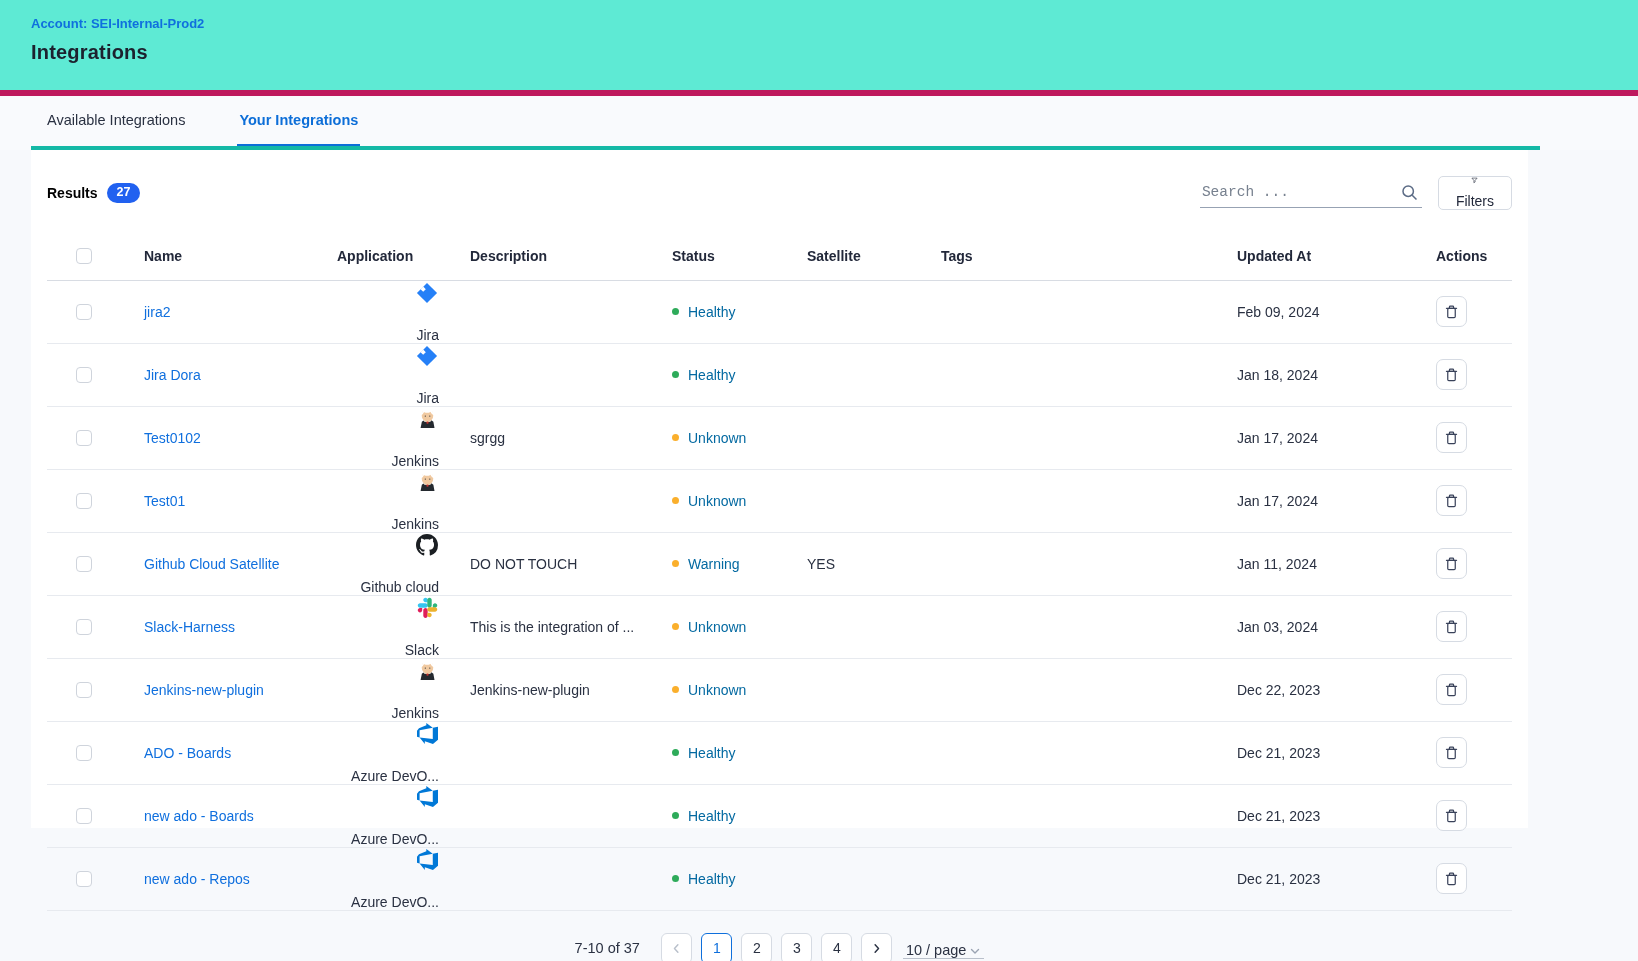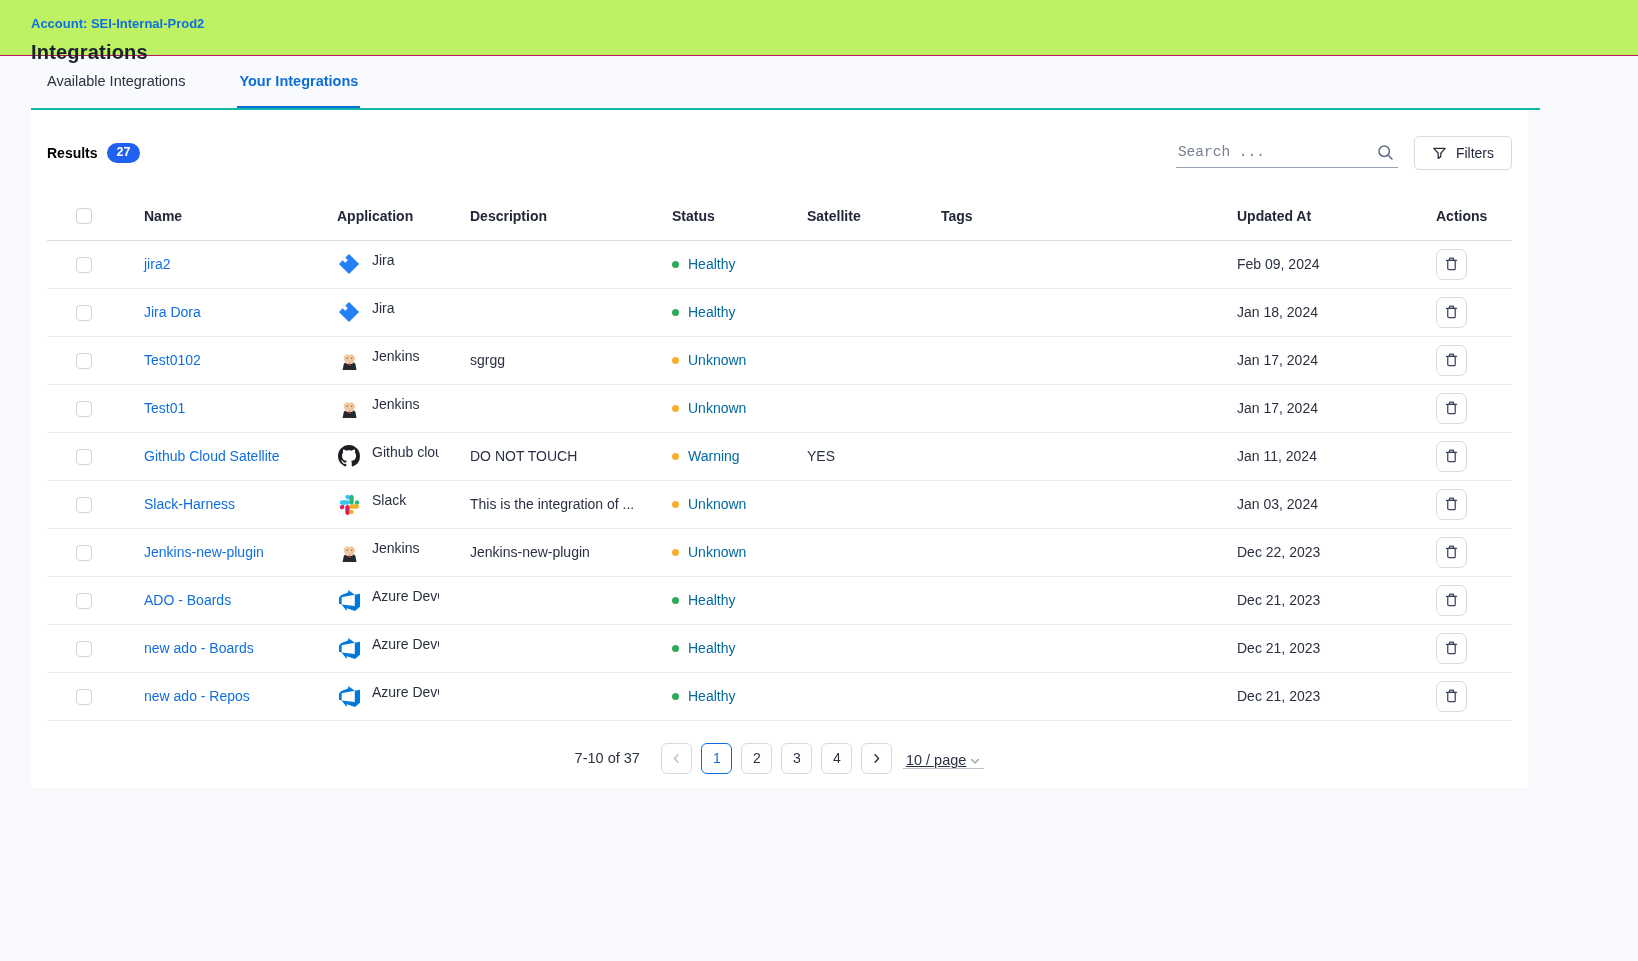--- a/index.html
+++ b/index.html
@@ -1,27 +1,27 @@
 <!DOCTYPE html>
 <html><head>
 <meta charset="utf-8">
 <style>
   * { margin:0; padding:0; box-sizing:border-box; }
   html,body { width:1638px; height:961px; overflow:hidden; }
   body { background:#f7f9fc; font-family:"Liberation Sans", sans-serif; color:#22283a; }
 
   
-  .top-header { background:#bef264; height:56px; padding:14px 0 0 31px; border-bottom:1px solid #be185d; }
+  .top-header { background:#5eead4; height:96px; padding:14px 0 0 31px; border-bottom:6px solid #be185d; }
   .account-link { display:inline-block; font-size:13px; font-weight:700; color:#0f6fde; text-decoration:none; }
   .page-title { font-size:20px; font-weight:700; color:#1c212e; margin-top:9px; letter-spacing:.2px; }
 
   
   .tab-strip { background:#f9fafd; height:54px; }
   .tab-strip-inner { margin-left:31px; width:1509px; height:100%; display:flex; align-items:stretch;
-                     border-bottom:2px solid #14b8a6; padding-left:14px; }
+                     border-bottom:4px solid #14b8a6; padding-left:14px; }
   .tab { display:flex; align-items:center; font-size:14.5px; color:#2a3142; cursor:pointer;
          padding:0 2px; margin-right:50px; border-bottom:2.5px solid transparent; }
   .tab.active { color:#0d6ed8; font-weight:700; border-bottom-color:#0d6ed8; }
 
   
   .card { background:#fff; margin-left:31px; width:1497px; height:678px; }
 
   
   .toolbar { display:flex; align-items:center; justify-content:space-between; padding:26px 16px 22px 16px; }
   .results-wrap { display:flex; align-items:center; }
@@ -29,52 +29,52 @@
   .results-badge { margin-left:9px; background:#2161f0; color:#fff; font-size:12.5px; font-weight:700;
                    border-radius:999px; padding:3px 10px 4px; line-height:1; }
   .toolbar-right { display:flex; align-items:center; }
   .search-box { position:relative; width:222px; border-bottom:1px solid #97a2b3; margin-right:16px; }
   .search-box input { width:100%; border:none; outline:none; background:transparent; font-size:14.5px;
                       font-family:Liberation Mono, monospace; color:#2a3142; padding:6px 28px 7px 2px; }
   .search-box input::placeholder { color:#77818f; }
   .search-icon { position:absolute; right:4px; top:6px; width:17px; height:17px; }
   .filters-btn { display:inline-flex; align-items:center; gap:9px; height:34px; padding:0 17px;
                  background:#fff; border:1px solid #d6dbe3; border-radius:5px; font-size:14px;
-                 font-family:inherit; color:#22283a; font-weight:500; cursor:pointer; }
+                 font-family:inherit; color:#22283a; font-weight:500; cursor:pointer;flex-direction:column; }
 
   
   table { border-collapse:collapse; table-layout:fixed; width:1465px; margin:0 16px; }
   th { text-align:left; font-size:14px; font-weight:700; color:#22283a; height:48px;
        border-bottom:1.5px solid #d8dce3; padding-left:31px; }
   td { height:48px; border-bottom:1px solid #e7eaef; font-size:14px; color:#2a3142; padding-left:31px;
        white-space:nowrap; overflow:hidden; text-overflow:ellipsis; }
   th.col-check, td.col-check { padding-left:29px; }
   .cbx { display:inline-block; width:16px; height:16px; border:1.5px solid #cfd4dc; border-radius:4px;
          background:#fff; vertical-align:middle; cursor:pointer; }
   a.name-link { color:#0f6fde; text-decoration:none; cursor:pointer; }
-  .app-cell { display:flex; align-items:flex-start; gap:11px; }
+  .app-cell { display:flex; align-items:flex-end; gap:22px;flex-direction:column; }
   .app-icon { display:inline-flex; width:24px; height:24px; align-items:center; justify-content:center; flex:0 0 auto; }
   .app-icon svg { display:block; }
   .status-cell { display:flex; align-items:center; gap:9px; }
   .status-dot { width:7px; height:7px; border-radius:50%; flex:0 0 auto; }
   .status-label { color:#0369a1; }
   .delete-btn { width:31px; height:31px; border:1px solid #d6dbe3; border-radius:7px; background:#fff;
                 display:flex; align-items:center; justify-content:center; cursor:pointer; }
 
   
   .pagination { display:flex; align-items:center; justify-content:center; padding-top:22px; }
   .range-label { font-size:14.5px; color:#2a3142; margin-right:17px; }
   .pg-btn { width:31px; height:31px; border:1px solid #d6dbe3; border-radius:6px; background:#fff;
             font-size:14px; font-family:inherit; color:#2a3142; margin:0 4.5px; cursor:pointer;
             display:inline-flex; align-items:center; justify-content:center; }
   .pg-btn.active { border-color:#0e6fdc; color:#0e6fdc; }
   .pg-btn.disabled { color:#b9c0cb; cursor:default; }
   .page-buttons { display:inline-flex; }
   .page-size { margin-left:6px; display:inline-flex; align-items:center; gap:3px; font-size:14.5px;
-               color:#2a3142; border-bottom:1px solid #b9c0cb; padding:5px 3px 0; cursor:pointer;text-decoration:underline; }
+               color:#2a3142; border-bottom:1px solid #b9c0cb; padding:5px 3px 0; cursor:pointer; }
   .chev-down { width:12px; height:12px; margin-top:2px; }
 </style>
 </head>
 <body>
 
 <div class="top-header">
   <a class="account-link">Account: SEI-Internal-Prod2</a>
   <div class="page-title">Integrations</div>
 </div>
 

